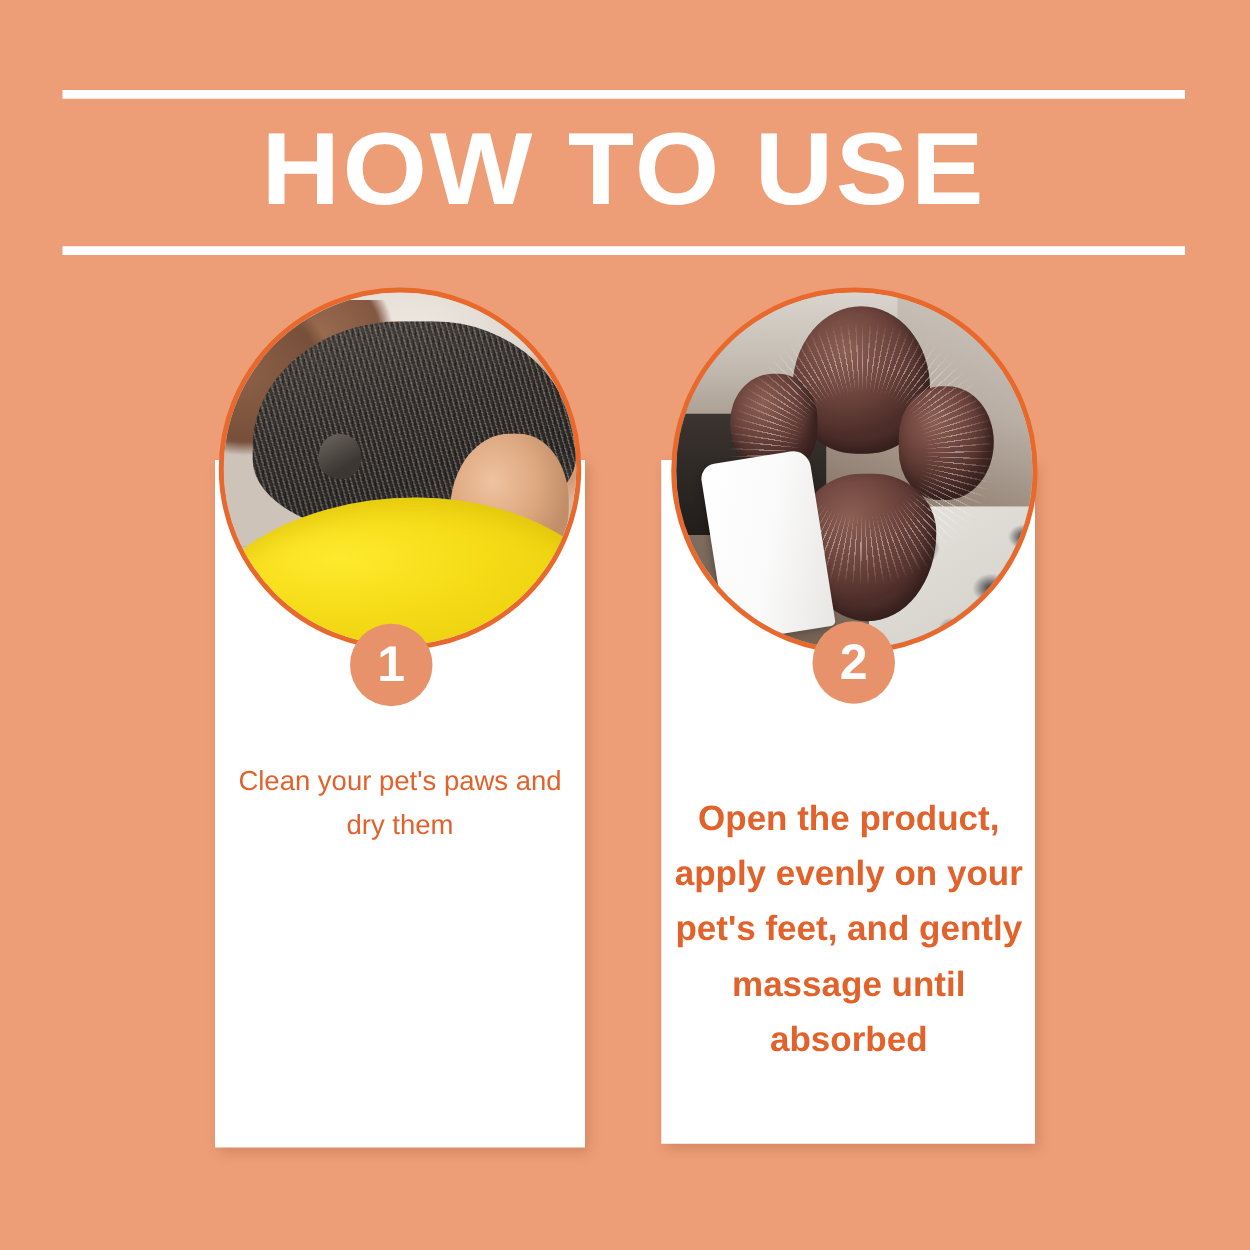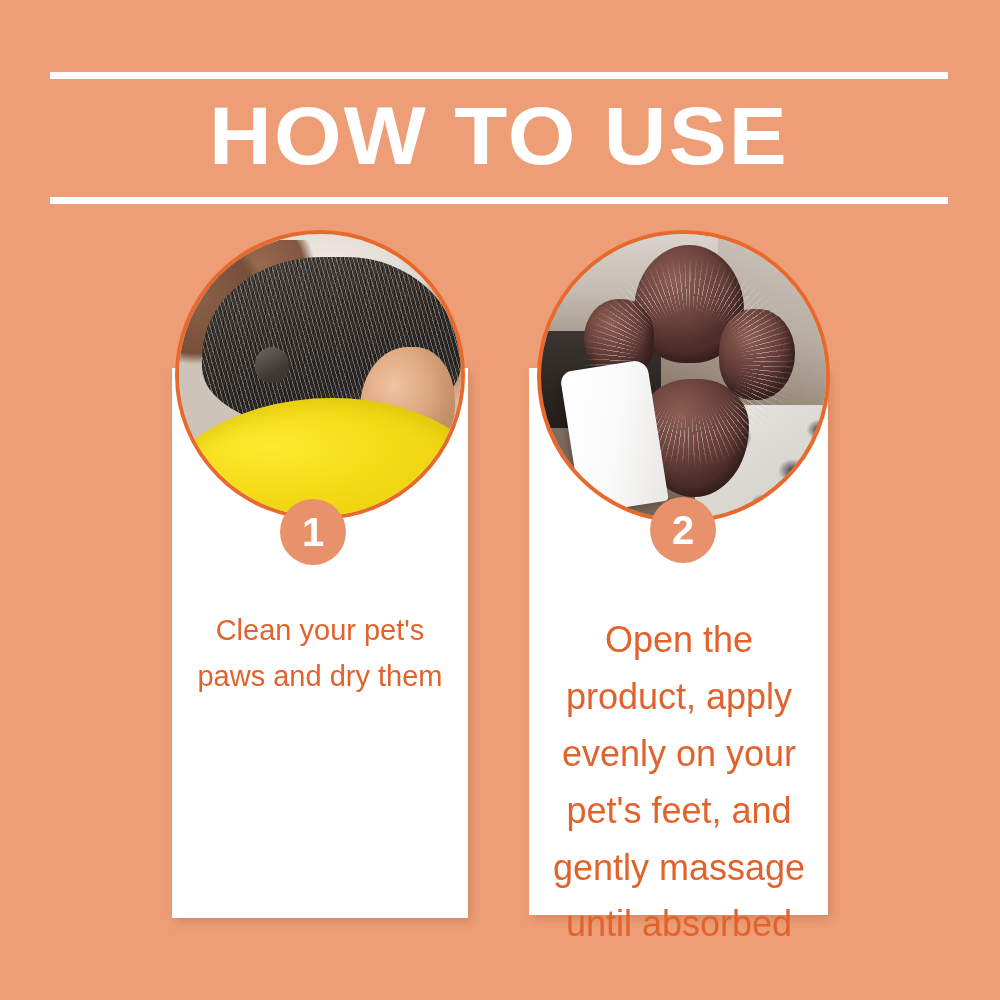--- a/index.html
+++ b/index.html
@@ -108,35 +108,36 @@
     justify-content: center;
     line-height: 1;
   }
   .badge-1 { left: 280px; top: 499px; }
   .badge-2 { left: 650px; top: 497px; }
 
   
   .caption {
     position: absolute;
     color: #e2622c;
-    font-size: 29px;
+    font-size: 22px;
     line-height: 1.58;
     text-align: center;
     font-family: "Liberation Sans", sans-serif;
   }
   .caption-1 {
     left: 186px;
     top: 608px;
     width: 268px;
   }
   .caption-2 {
     left: 539px;
-    top: 612px;
+    top: 633px;
     width: 280px;
-    font-size: 36px;
+    font-size: 28px;
+    font-weight: bold;
   }
 
   
   
   .p1-bg {
     position: absolute; inset: 0;
     background:
       radial-gradient(ellipse 60% 40% at 52% 12%, #efe9e2 0%, #e3dcd4 45%, #cdc3b8 100%);
   }
   .p1-hand {

